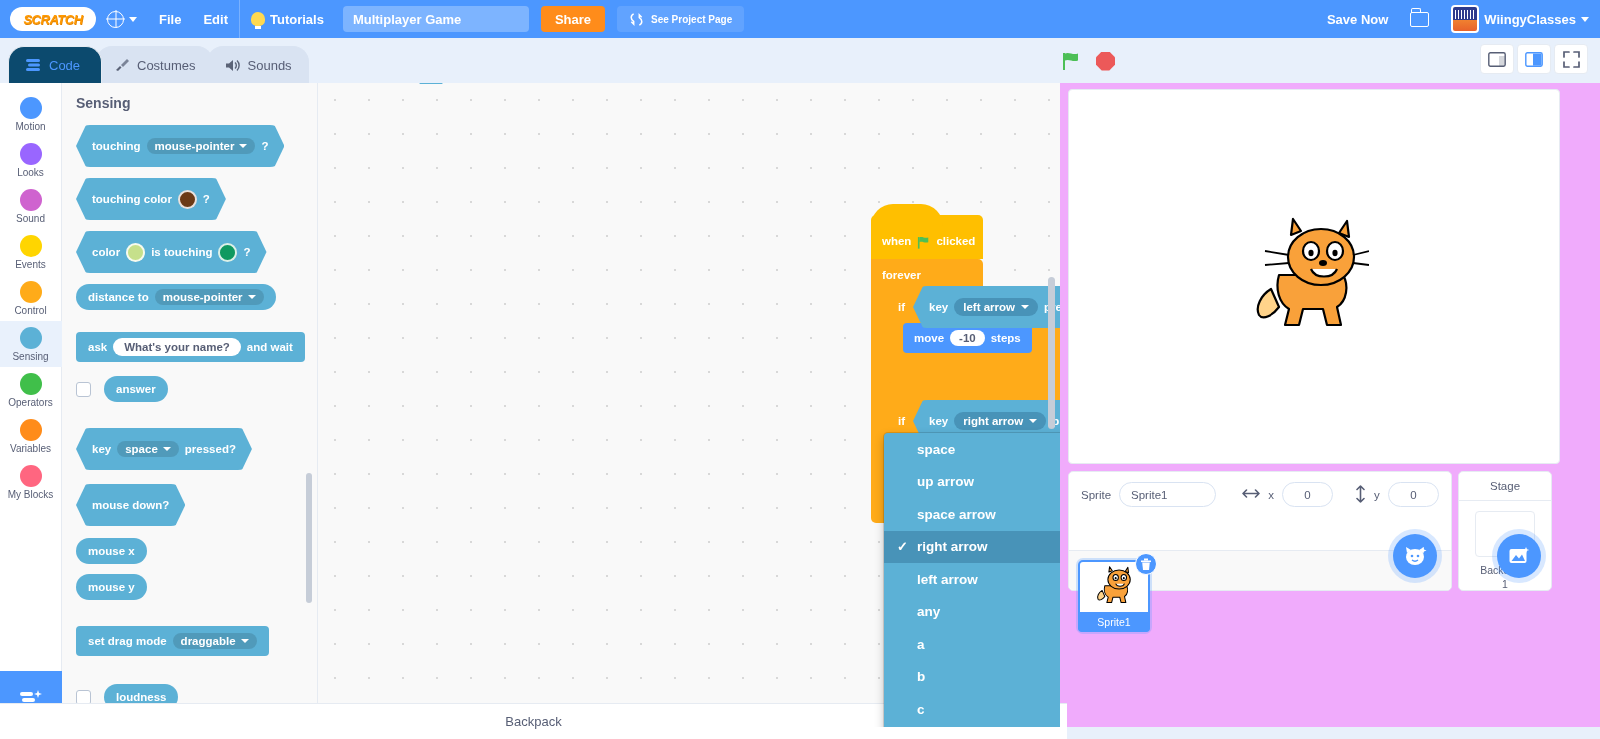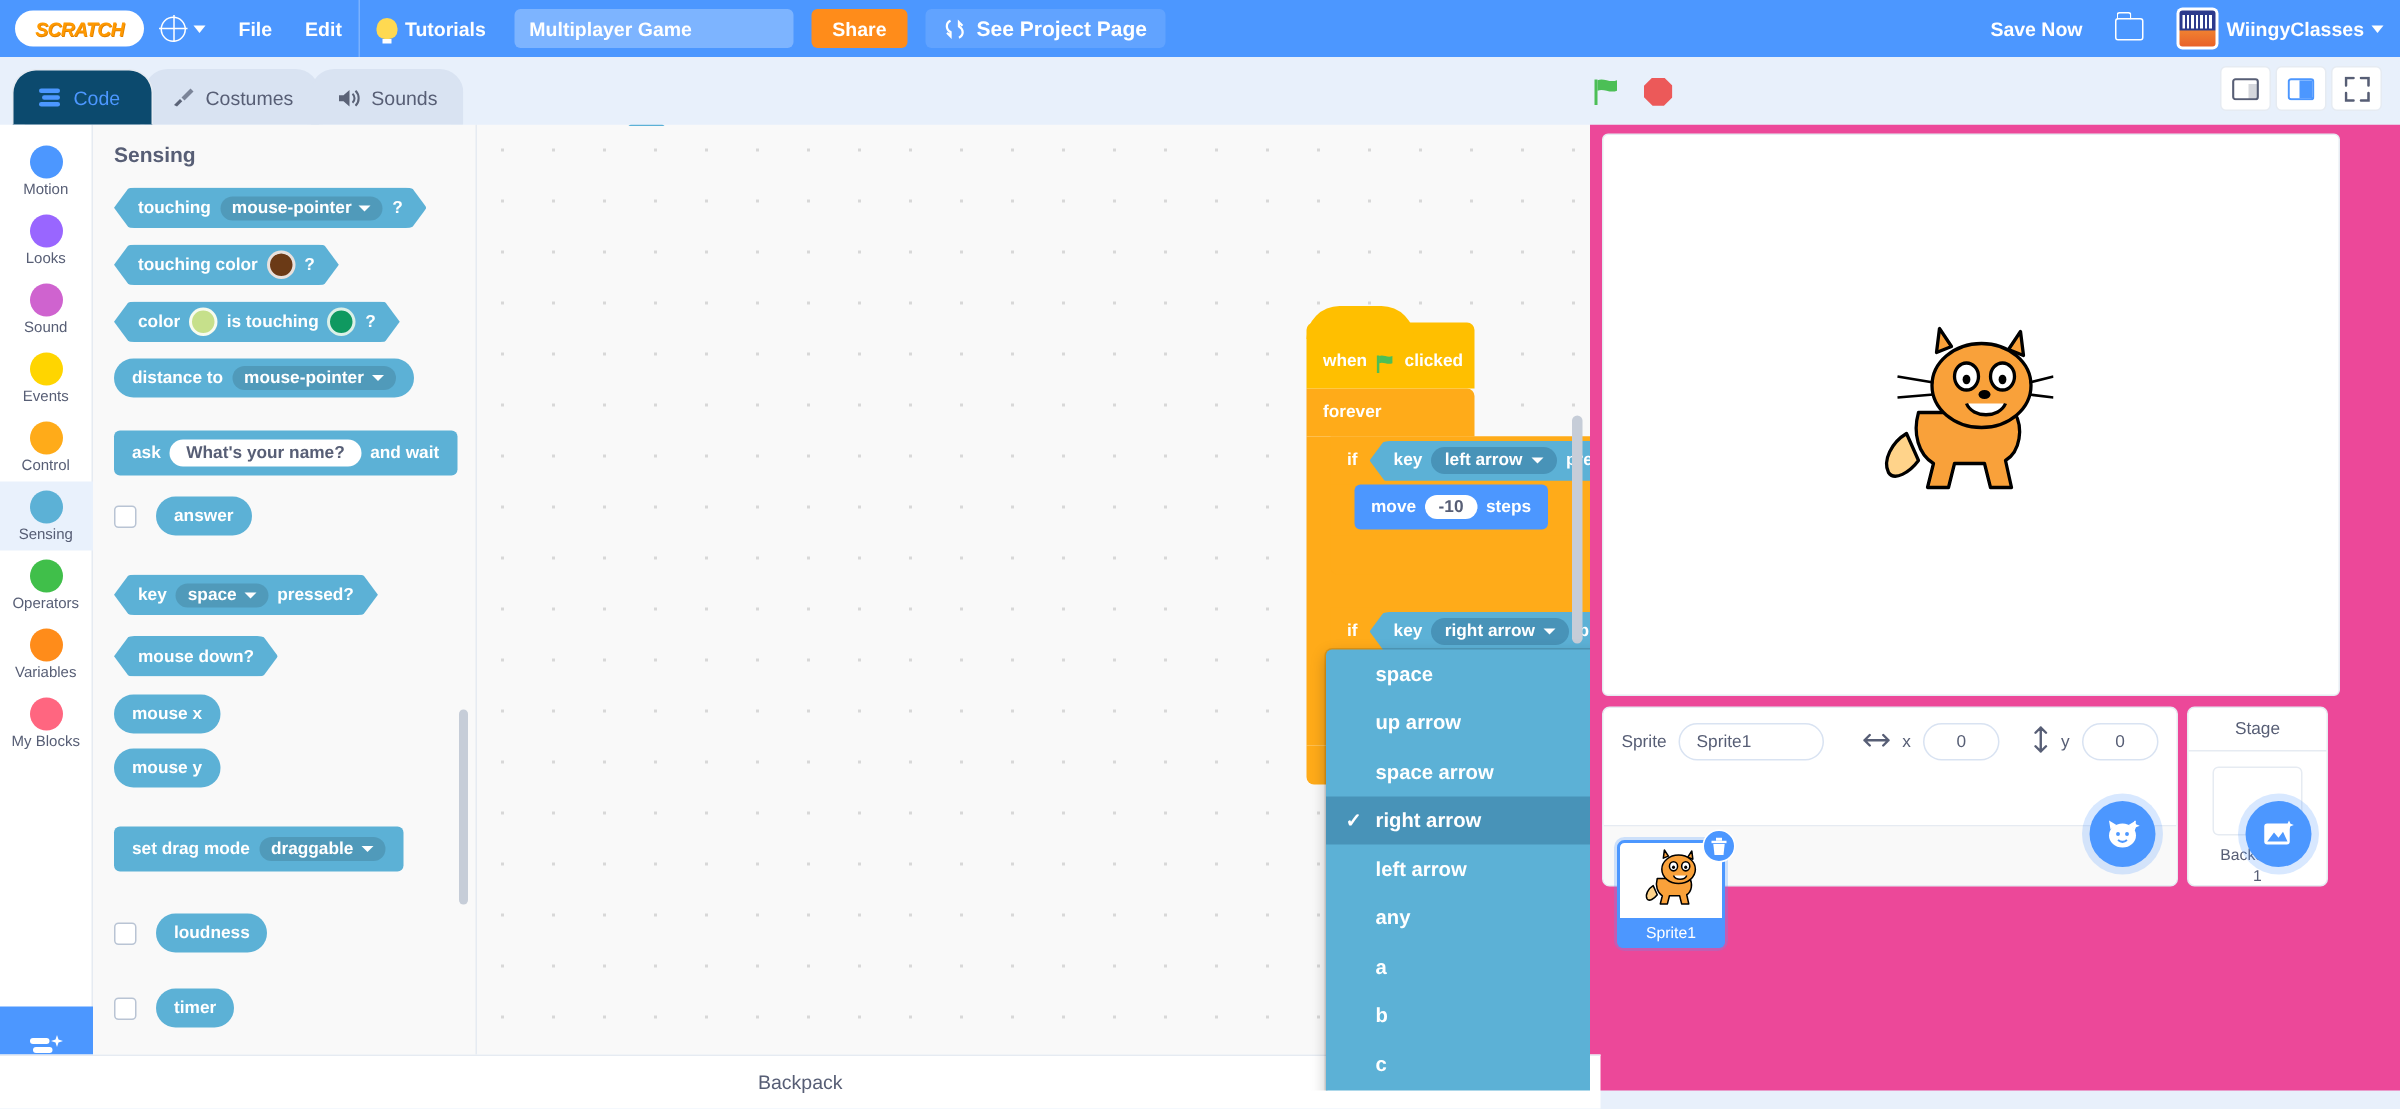--- a/index.html
+++ b/index.html
@@ -60,21 +60,21 @@
   .proj-title::placeholder { color: rgba(255,255,255,0.75); }
   .share-btn {
     margin-left: 12px; background: #ff8c1a; color: #fff;
     height: 26px; padding: 0 14px; border: none; border-radius: 4px;
     font-size: 13px; font-weight: bold; cursor: pointer;
     font-family: "Liberation Sans", sans-serif;
   }
   .proj-page {
     margin-left: 12px; display: flex; align-items: center; gap: 7px;
     height: 26px; padding: 0 12px; border-radius: 4px;
-    background: rgba(255,255,255,0.12); cursor: pointer; font-size: 14px;
+    background: rgba(255,255,255,0.12); cursor: pointer; font-size: 10px;
   }
   .spacer { flex: 1; }
   .folder-icon {
     width: 19px; height: 15px; border: 1.8px solid #fff; border-radius: 2px;
     position: relative;
   }
   .folder-icon:before {
     content:""; position:absolute; top:-5px; left:-0.5px; width:8px; height:4px;
     border: 1.8px solid #fff; border-bottom: none; border-radius: 2px 2px 0 0;
   }
@@ -146,21 +146,21 @@
 
   
   .palette {
     width: 256px; background: #f9f9f9; border-right: 1px solid #e6ebf2;
     padding: 12px 0 0 14px; position: relative; overflow: hidden;
   }
   .pal-title { font-size: 14px; font-weight: bold; color: #575e75; margin-bottom: 14px; }
   .sensing { background:#5cb1d6; }
   .bool-wrap { position: relative; display:inline-block; margin-bottom: 11px; }
   .hexa2 {
-    background:#5cb1d6; height:27px; display:inline-flex; align-items:center;
+    background:#5cb1d6; height:42px; display:inline-flex; align-items:center;
     gap:6px; padding: 0 16px; color:#fff; font-size:11.5px; font-weight:bold;
     border-radius: 14px; white-space: nowrap;
     clip-path: polygon(10px 0, calc(100% - 10px) 0, 100% 50%, calc(100% - 10px) 100%, 10px 100%, 0 50%);
   }
   .oval {
     background:#5cb1d6; height:26px; border-radius:13px; display:inline-flex;
     align-items:center; gap:6px; padding:0 12px; color:#fff;
     font-size:11.5px; font-weight:bold; white-space: nowrap;
   }
   .stack {
@@ -250,21 +250,21 @@
     border-bottom:10px solid #5cb1d6; z-index:31;
   }
   .dd-item {
     height:32.5px; display:flex; align-items:center; padding-left:13px;
     color:#fff; font-size:13.5px; font-weight:bold; cursor:pointer;
   }
   .dd-item.sel { background:#4893b8; }
   .dd-check { width:20px; font-size:13px; }
 
   
-  .right-col { width: 540px; background:#ec4899; padding:6px 8px 0 8px; }
+  .right-col { width: 540px; background:#f0abfc; padding:6px 8px 0 8px; }
   .stage-box {
     width: 492px; height: 375px; background:#fff; border-radius:4px;
     border:1px solid #e6ebf2; position:relative; overflow:hidden;
   }
   .sprite-sec { display:flex; gap:6px; margin-top:7px; }
   .sprite-info {
     width: 384px; background:#fff; border-radius:5px; border:1px solid #e6ebf2;
     padding:10px 12px 0; position:relative;
   }
   .si-row { display:flex; align-items:center; gap:8px; margin-bottom:10px; font-size:11.5px; color:#575e75; }

